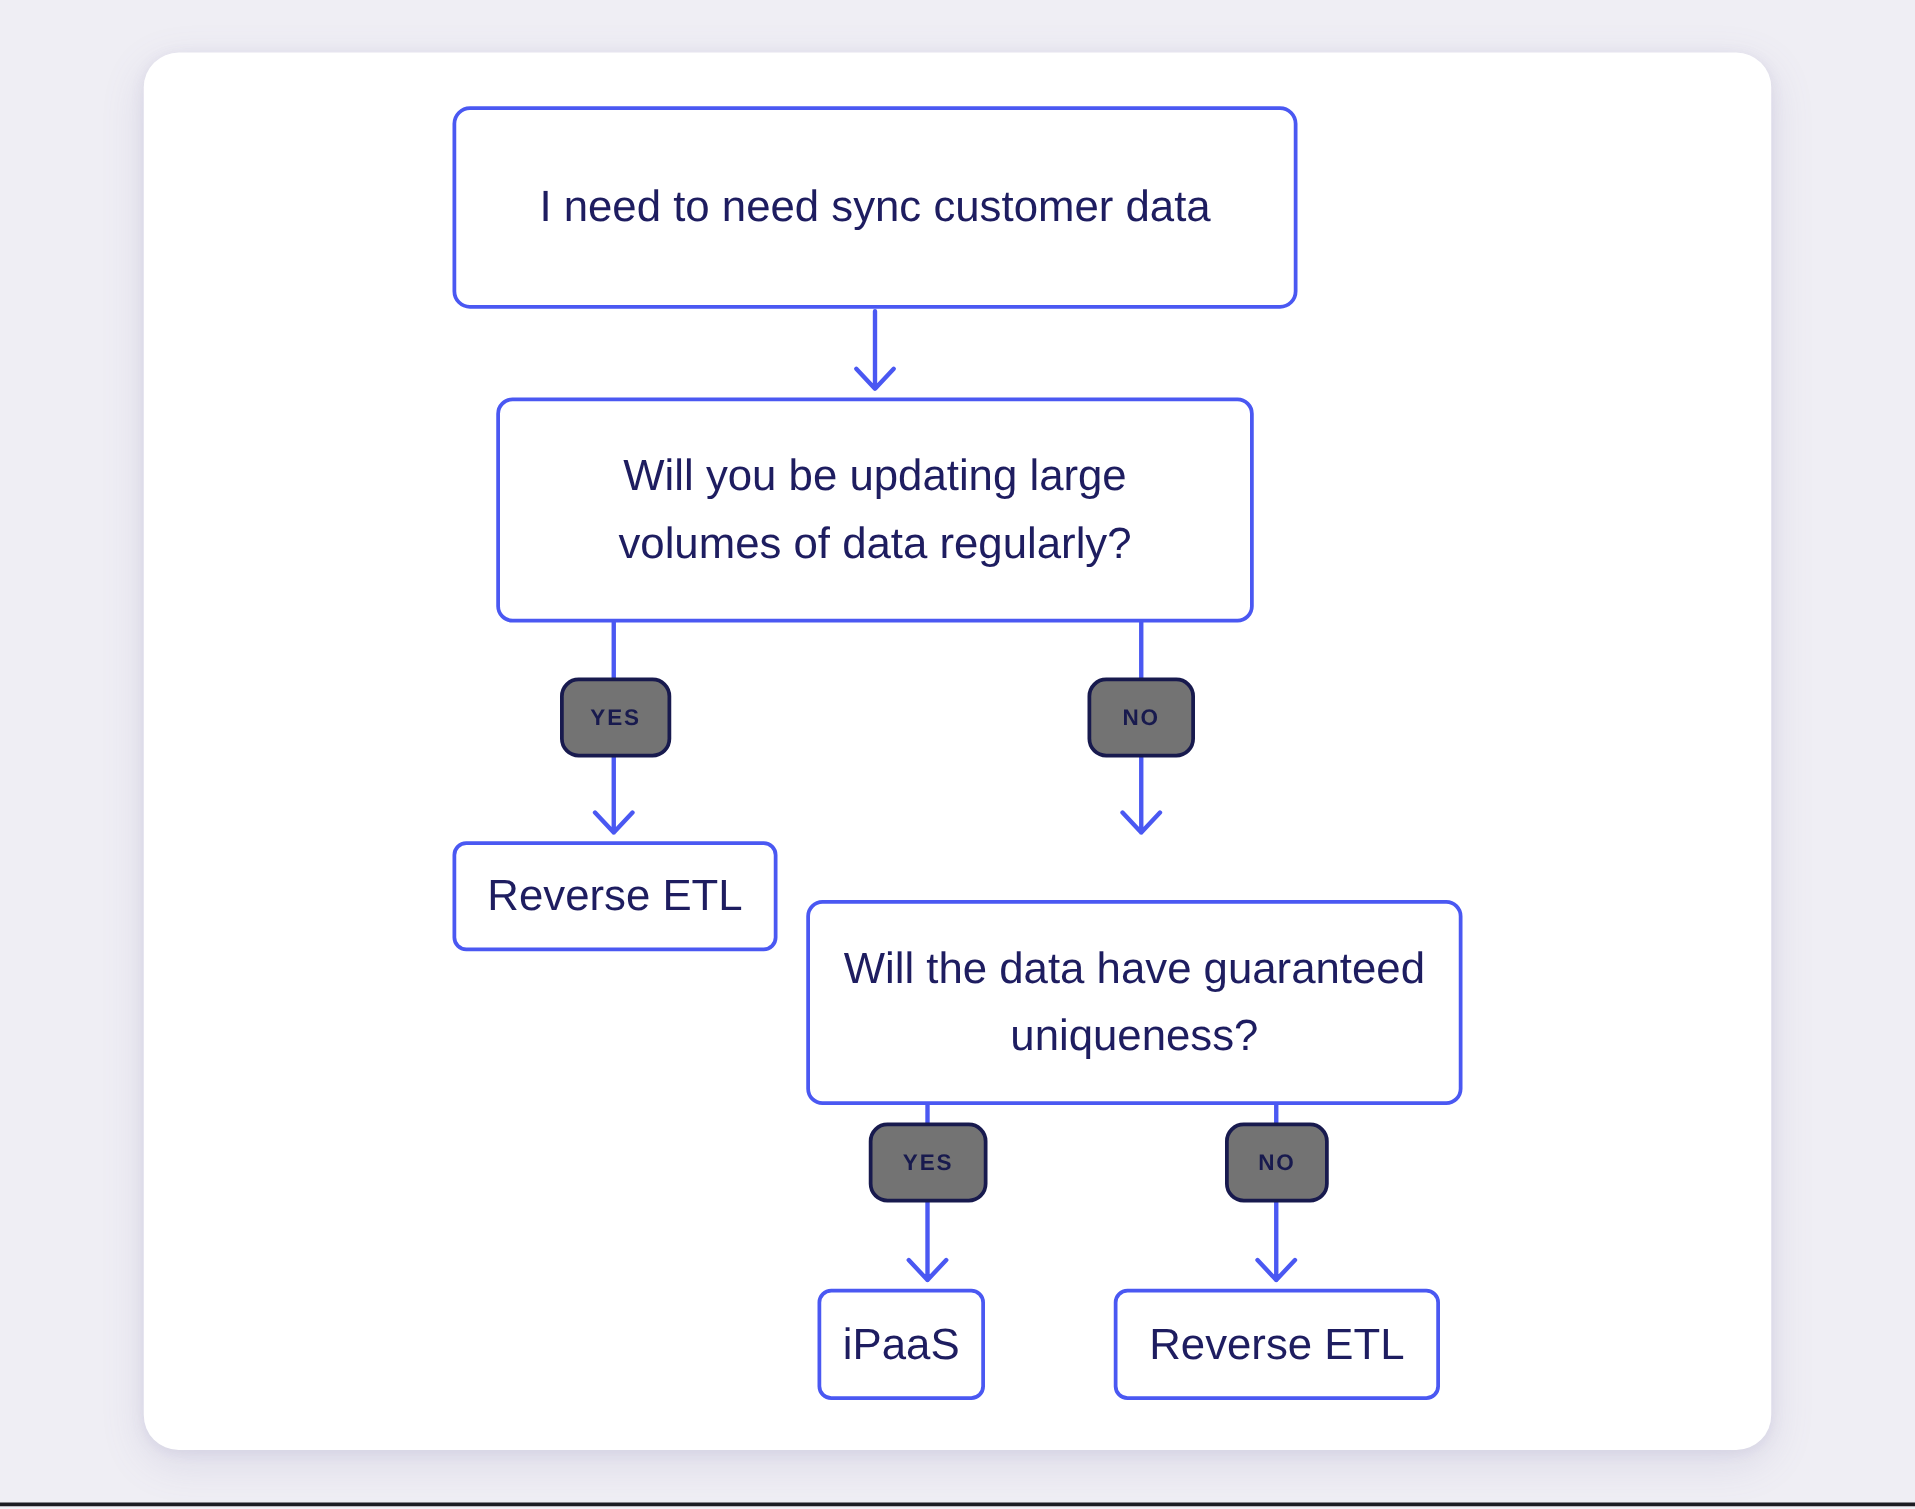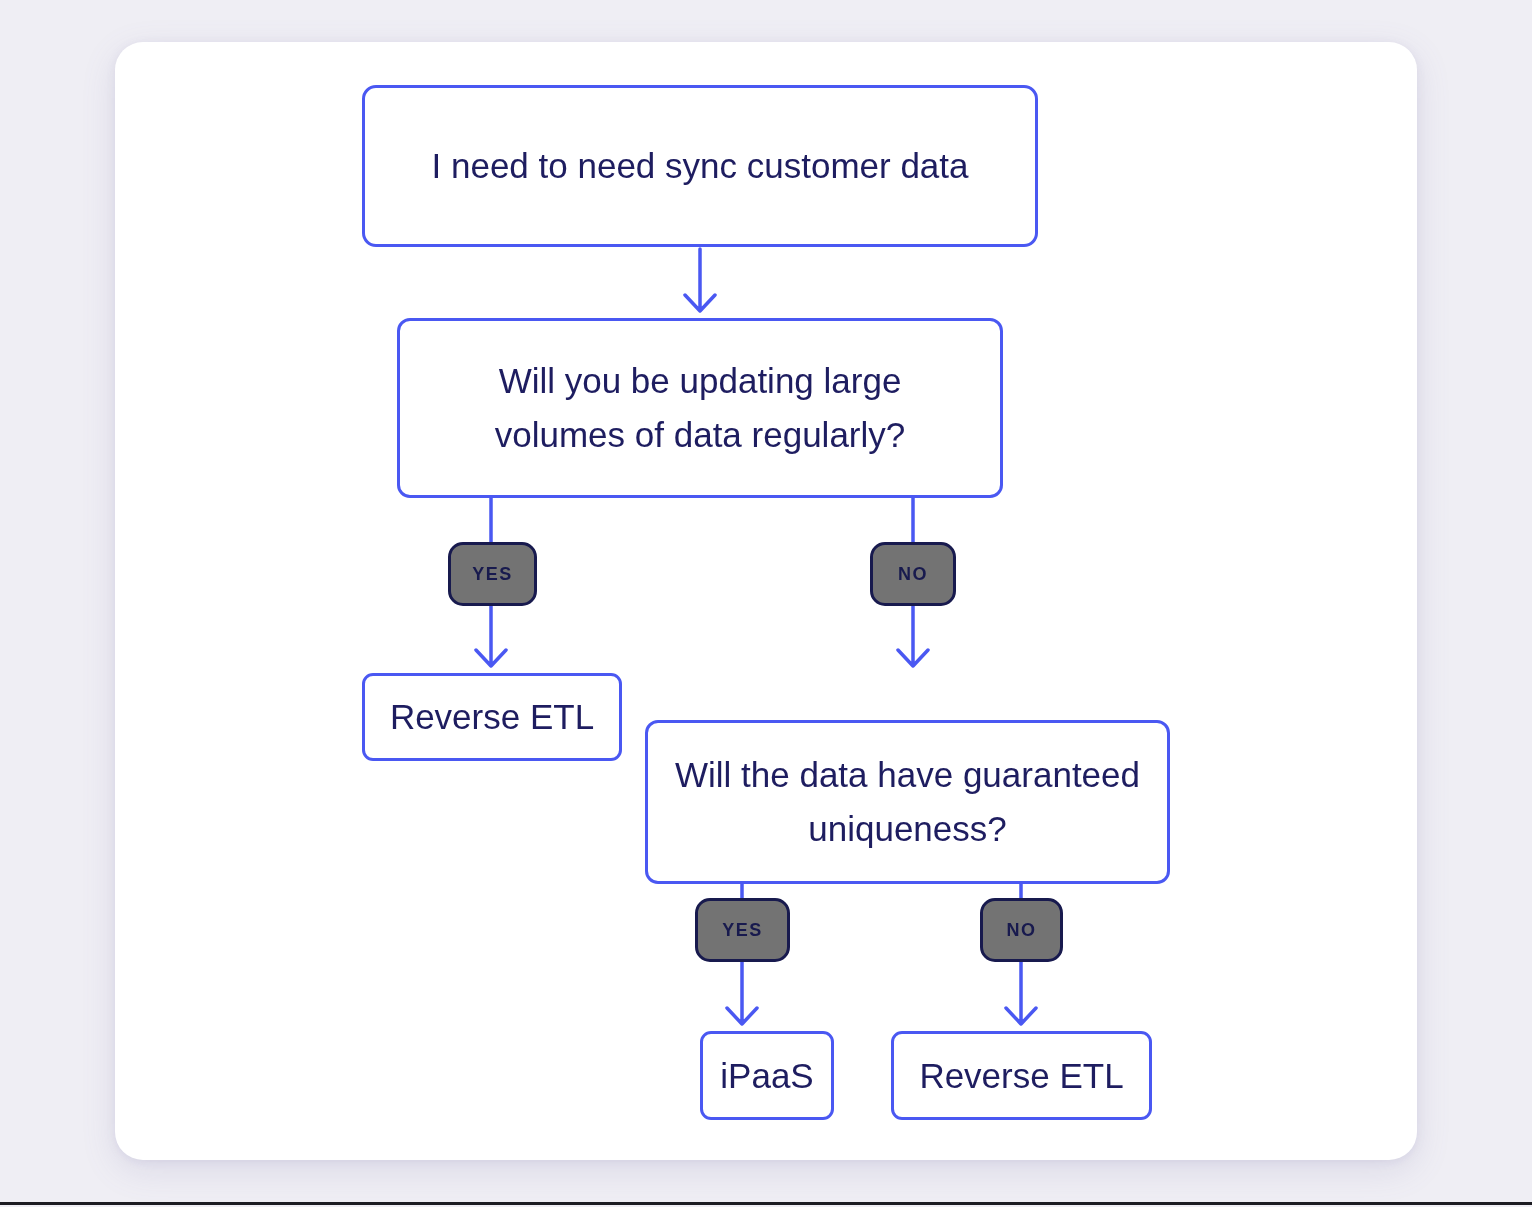--- a/index.html
+++ b/index.html
@@ -78,21 +78,21 @@
     font-size: 18px;
     letter-spacing: 1.5px;
   }
   #node-start        { left: 362px; top: 85px;   width: 676px; height: 162px; border-radius: 14px; }
   #node-start .txt   { max-width: 560px; }
   #node-q-volume     { left: 397px; top: 318px;  width: 606px; height: 180px; }
   #node-q-volume .txt { max-width: 520px; }
   #node-outcome-left { left: 362px; top: 673px;  width: 260px; height: 88px; }
   #node-q-uniqueness { left: 645px; top: 676px;  width: 525px; height: 164px; margin-top: 44px; }
   #node-q-uniqueness .txt { max-width: 470px; }
-  #node-outcome-ipaas { left: 700px; top: 1031px; width: 134px; height: 89px; }
+  #node-outcome-ipaas { left: 654px; top: 1031px; width: 134px; height: 89px; }
   #node-outcome-right { left: 891px; top: 1031px; width: 261px; height: 89px; }
   #badge-yes-1 { left: 448px; top: 542px; width: 89px; height: 64px; }
   #badge-no-1  { left: 870px; top: 542px; width: 86px; height: 64px; }
   #badge-yes-2 { left: 695px; top: 898px; width: 95px; height: 64px; }
   #badge-no-2  { left: 980px; top: 898px; width: 83px; height: 64px; }
   .bottom-rule {
     position: absolute;
     left: 0;
     top: 1202px;
     width: 1532px;

